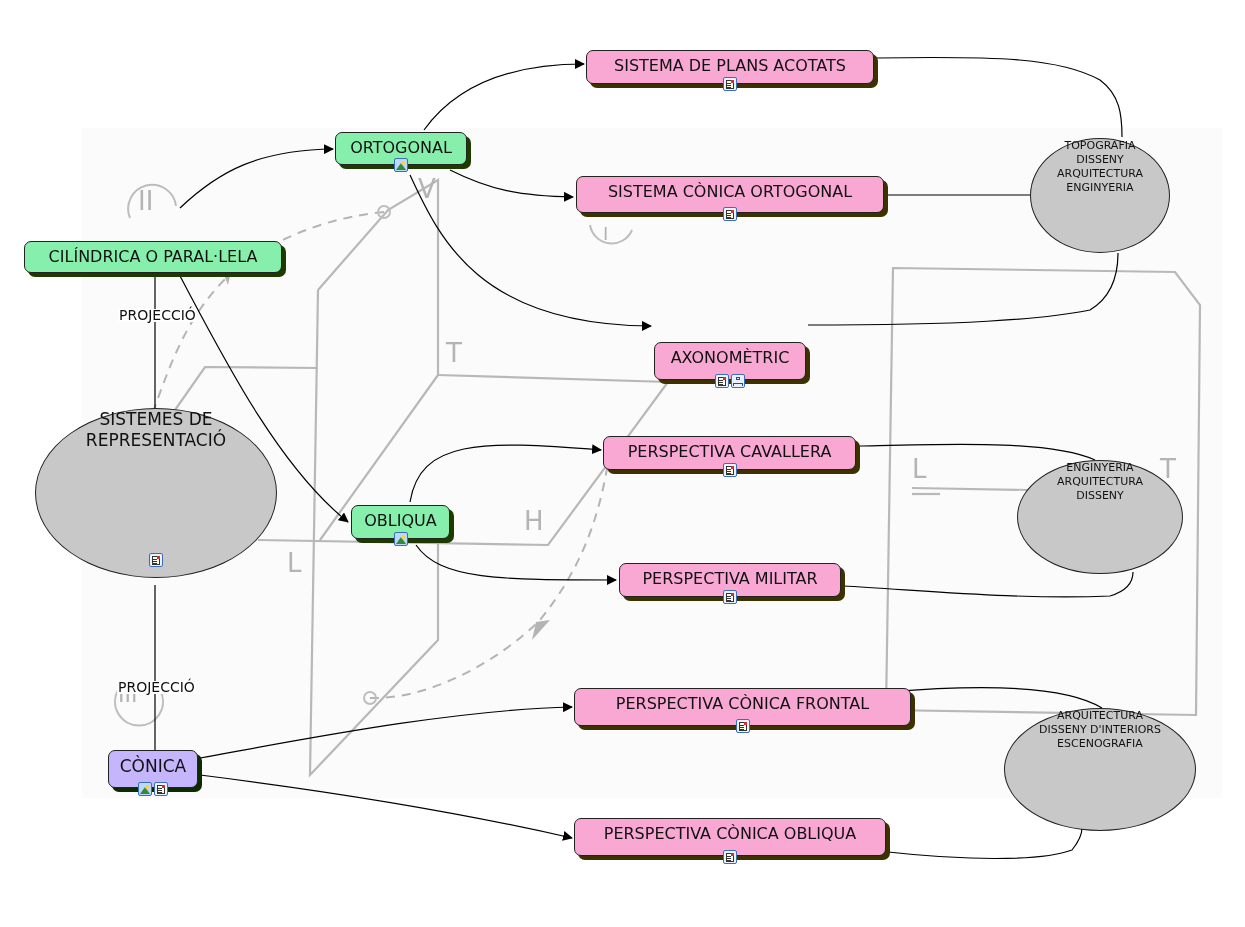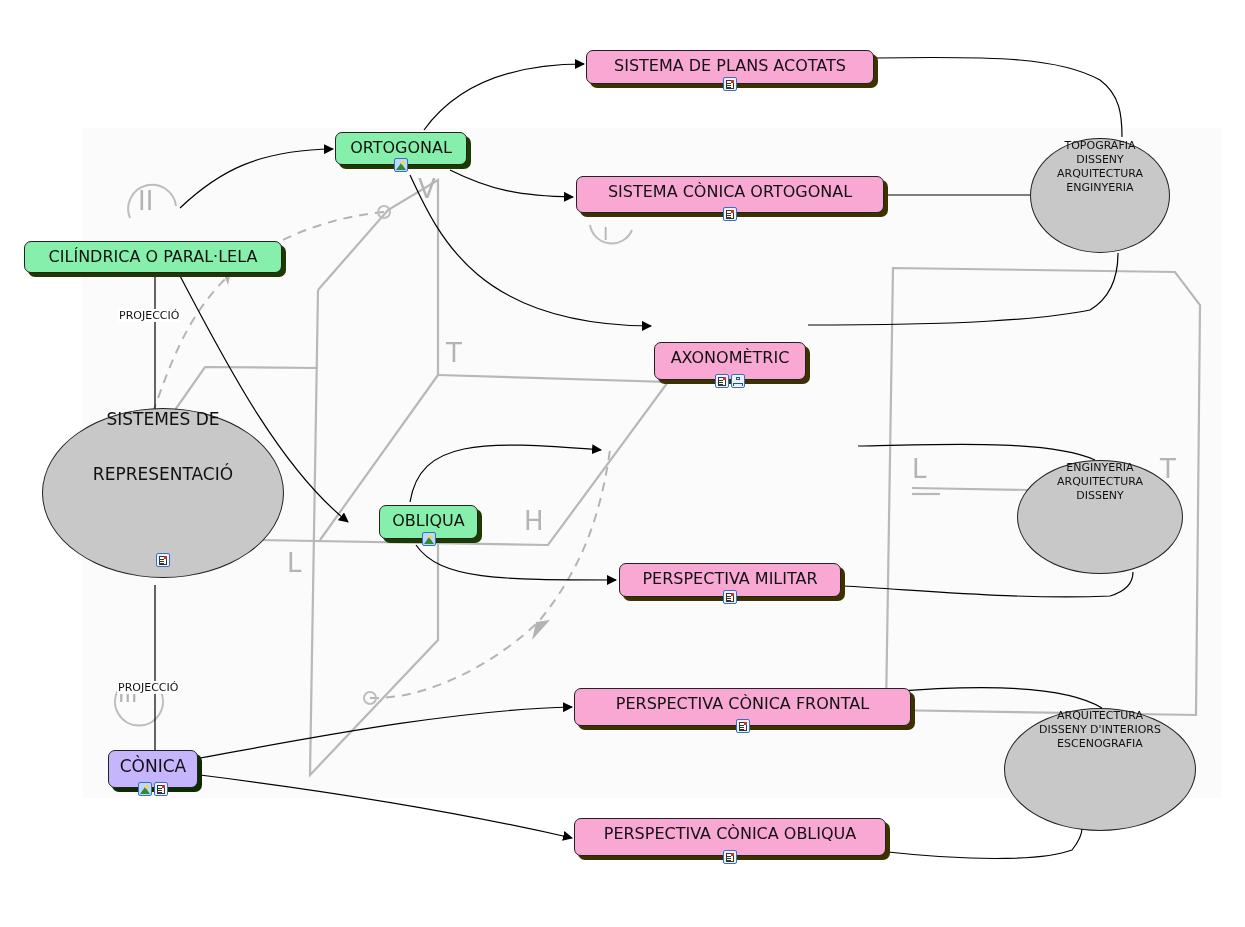--- a/index.html
+++ b/index.html
@@ -34,21 +34,21 @@
   .ic.img::before { content: ""; position: absolute; left: 1px; bottom: 1px; width: 0; height: 0;
         border-left: 5px solid transparent; border-right: 5px solid transparent;
         border-bottom: 7px solid #2e8b3a; }
   .ic.img::after { content: ""; position: absolute; right: 2px; top: 2px; width: 4px; height: 4px;
         border-radius: 50%; background: #ffd23a; }
   .ic.map { background: #eaf2ff; }
   .ic.map::before { content: ""; position: absolute; left: 4px; top: 2px; width: 4px; height: 3px;
         border: 1px solid #1f4e9c; box-sizing: border-box; }
   .ic.map::after { content: ""; position: absolute; left: 1px; top: 8px; width: 10px; height: 3px;
         border: 1px solid #1f4e9c; border-bottom: none; box-sizing: border-box; }
-  .link-label { position: absolute; font-size: 11px; color: #111; background: #fff;
+  .link-label { position: absolute; font-size: 14px; color: #111; background: #fff;
                 padding: 0 1px; line-height: 13px; text-align: center; }
 </style>
 </head>
 <body>
 
 <div id="stage">
 
   <svg id="bg-sketch" width="1245" height="927">
     <rect x="82" y="128" width="1140" height="670" fill="#fbfbfb"></rect>
     <g fill="none" stroke="#b8b8b8" stroke-width="2.2">
@@ -114,42 +114,42 @@
       <path d="M858 446 C950 444 1050 440 1095 460"></path>
       <path d="M843 586 C920 590 1020 600 1110 596 C1130 590 1133 580 1133 572"></path>
       <path d="M888 692 C960 686 1060 682 1102 708"></path>
       <path d="M888 852 C960 860 1040 862 1072 850 C1080 840 1082 832 1082 828"></path>
     </g>
   </svg>
 
   <span class="link-label" style="left:118px; top:309px;">PROJECCIÓ</span>
   <span class="link-label" style="left:117px; top:681px;">PROJECCIÓ</span>
 
-  <div class="ellipse main" style="left:42px; top:408px; width:242px; height:170px;gap:34px;">
+  <div class="ellipse main" style="left:35px; top:408px; width:242px; height:170px;">
     <span class="line">SISTEMES DE</span>
     <span class="line">REPRESENTACIÓ</span>
     <div class="icons" style="bottom:10px;">
       <span class="ic doc">
           <i></i>
         </span>
     </div>
   </div>
 
   <div class="node green" style="left:24px; top:213px; width:258px; height:32px;margin-top:28px;">
     <span>CILÍNDRICA O PARAL·LELA</span>
   </div>
 
   <div class="node green" style="left:335px; top:132px; width:132px; height:33px;">
     <span>ORTOGONAL</span>
     <div class="icons" style="bottom:-8px;">
       <span class="ic img"></span>
     </div>
   </div>
 
-  <div class="node green" style="left:351px; top:505px; width:99px; height:34px;margin-left:28px;">
+  <div class="node green" style="left:351px; top:505px; width:99px; height:34px;">
     <span>OBLIQUA</span>
     <div class="icons" style="bottom:-8px;">
       <span class="ic img"></span>
     </div>
   </div>
 
   <div class="node magenta" style="left:108px; top:750px; width:90px; height:38px;">
     <span>CÒNICA</span>
     <div class="icons" style="bottom:-9px;">
       <span class="ic img"></span>
@@ -180,20 +180,28 @@
   <div class="node orange" style="left:654px; top:306px; width:152px; height:38px;margin-top:36px;">
     <span>AXONOMÈTRIC</span>
     <div class="icons" style="bottom:-9px;">
       <span class="ic doc">
           <i></i>
         </span>
       <span class="ic map"></span>
     </div>
   </div>
 
+  <div class="node orange" style="left:603px; top:436px; width:253px; height:34px;">
+    <span>PERSPECTIVA CAVALLERA</span>
+    <div class="icons" style="bottom:-8px;">
+      <span class="ic doc">
+          <i></i>
+        </span>
+    </div>
+  </div>
 
   <div class="node orange" style="left:619px; top:563px; width:222px; height:34px;">
     <span>PERSPECTIVA MILITAR</span>
     <div class="icons" style="bottom:-8px;">
       <span class="ic doc">
           <i></i>
         </span>
     </div>
   </div>
 

